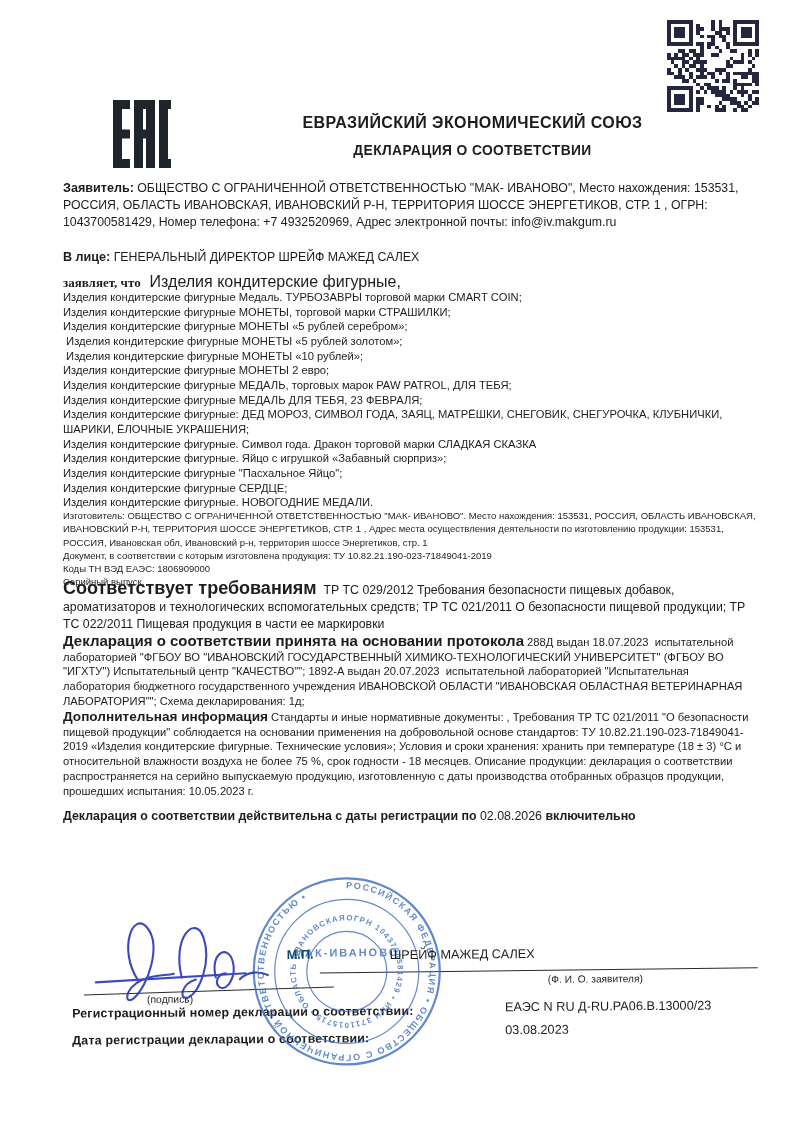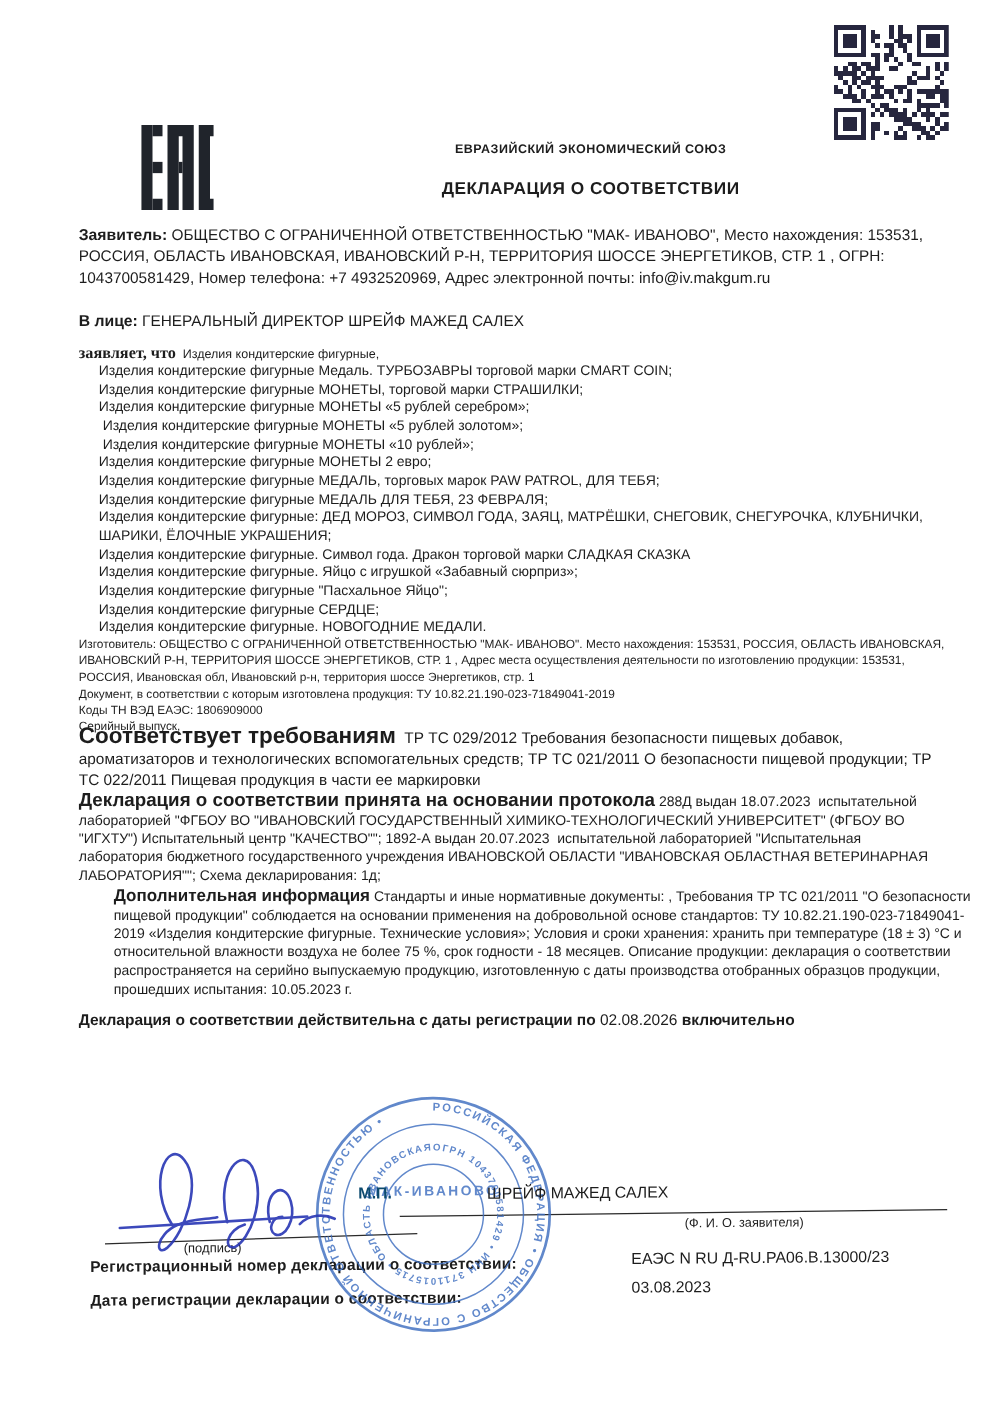--- a/index.html
+++ b/index.html
@@ -5,38 +5,38 @@
   html,body{margin:0;padding:0;}
   body{
     width:793px;height:1122px;background:#ffffff;position:relative;overflow:hidden;
     font-family:"Liberation Sans",sans-serif;color:#1d1d1d;
     -webkit-font-smoothing:antialiased;
   }
   .abs{position:absolute;}
   .b{font-weight:bold;}
   
   .hdr{left:185px;width:575px;text-align:center;font-weight:bold;letter-spacing:.4px;}
-  #hdr-union{top:114px;font-size:10px;}
+  #hdr-union{top:114px;font-size:16px;}
   #hdr-title{top:143px;font-size:13.8px;}
   
   .para{left:63px;width:694px;font-size:12.3px;line-height:16.9px;text-align:left;}
   .para .lbl{font-weight:bold;font-size:12.6px;}
   #applicant{top:180px;}
   #rep{top:249px;}
   #declares-head{top:274px;}
   #declares-head .lbl{font-size:13px;font-family:Liberation Serif, serif;}
-  #declares-head .intro{font-size:10px;}
+  #declares-head .intro{font-size:16px;}
   #product-list{left:63px;top:290px;width:700px;font-size:11.2px;line-height:14.65px;}
-  #product-list .prod{white-space:pre-wrap;margin-left:16px;}
+  #product-list .prod{white-space:pre-wrap;}
   #manufacturer{left:63px;top:509px;width:700px;font-size:9.5px;line-height:13.3px;}
   #compliance{top:580px;}
   #compliance .lbl{font-size:18px;}
   #basis{top:634px;font-size:11.2px;line-height:14.7px;}
   #basis .lbl{font-size:15px;}
-  #additional{top:710px;font-size:11.2px;line-height:14.7px;margin-left:28px;}
+  #additional{top:710px;font-size:11.2px;line-height:14.7px;}
   #additional .lbl{font-size:13.6px;}
   #validity{top:808px;font-size:12.4px;}
   
   #bottom{left:0;top:0;width:793px;height:1122px;transform:rotate(-0.45deg);transform-origin:400px 1000px;}
   #mp{left:287px;top:946px;font-size:12.8px;font-weight:bold;z-index:5;color:#0c4a6e;}
   #applicant-name{left:390px;top:948px;font-size:12.7px;z-index:5;}
   #name-line{left:320px;top:971px;width:438px;border-top:1.4px solid #2a2a2a;transform:rotate(-0.25deg);}
   #fio-caption{left:548px;top:975px;font-size:10.2px;}
   #sig-line{left:84px;top:989px;width:250px;border-top:1.5px solid #2a2a2a;transform:rotate(-1.4deg);}
   #sign-caption{left:147px;top:992px;font-size:10.4px;}

